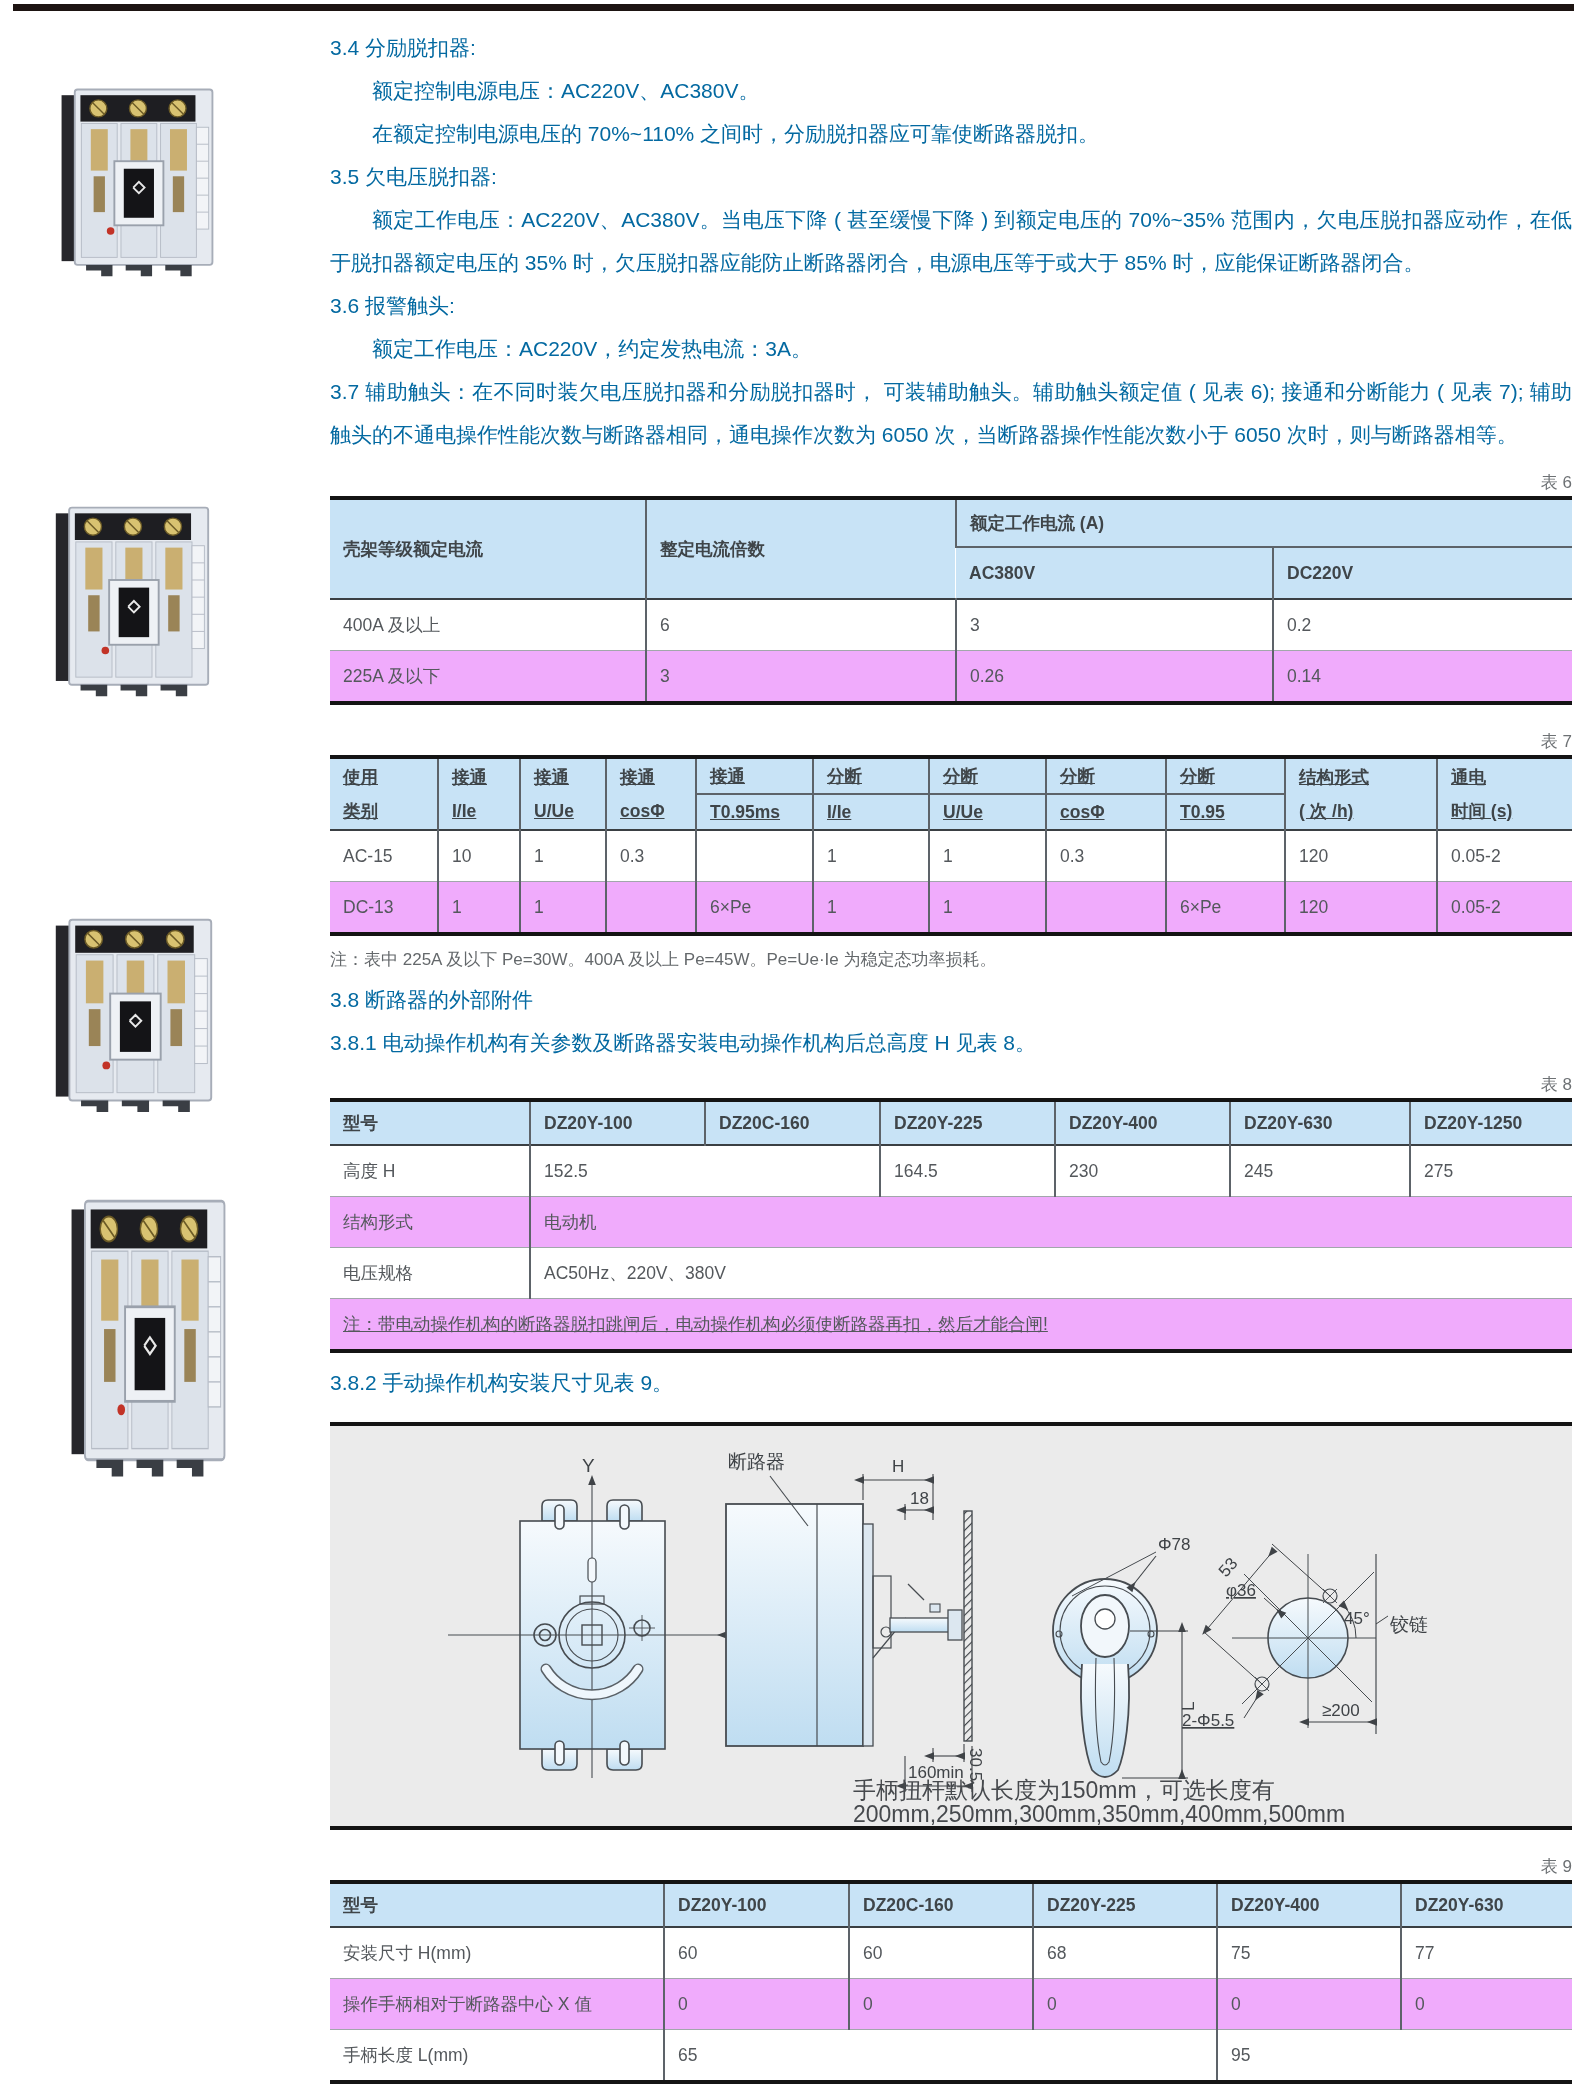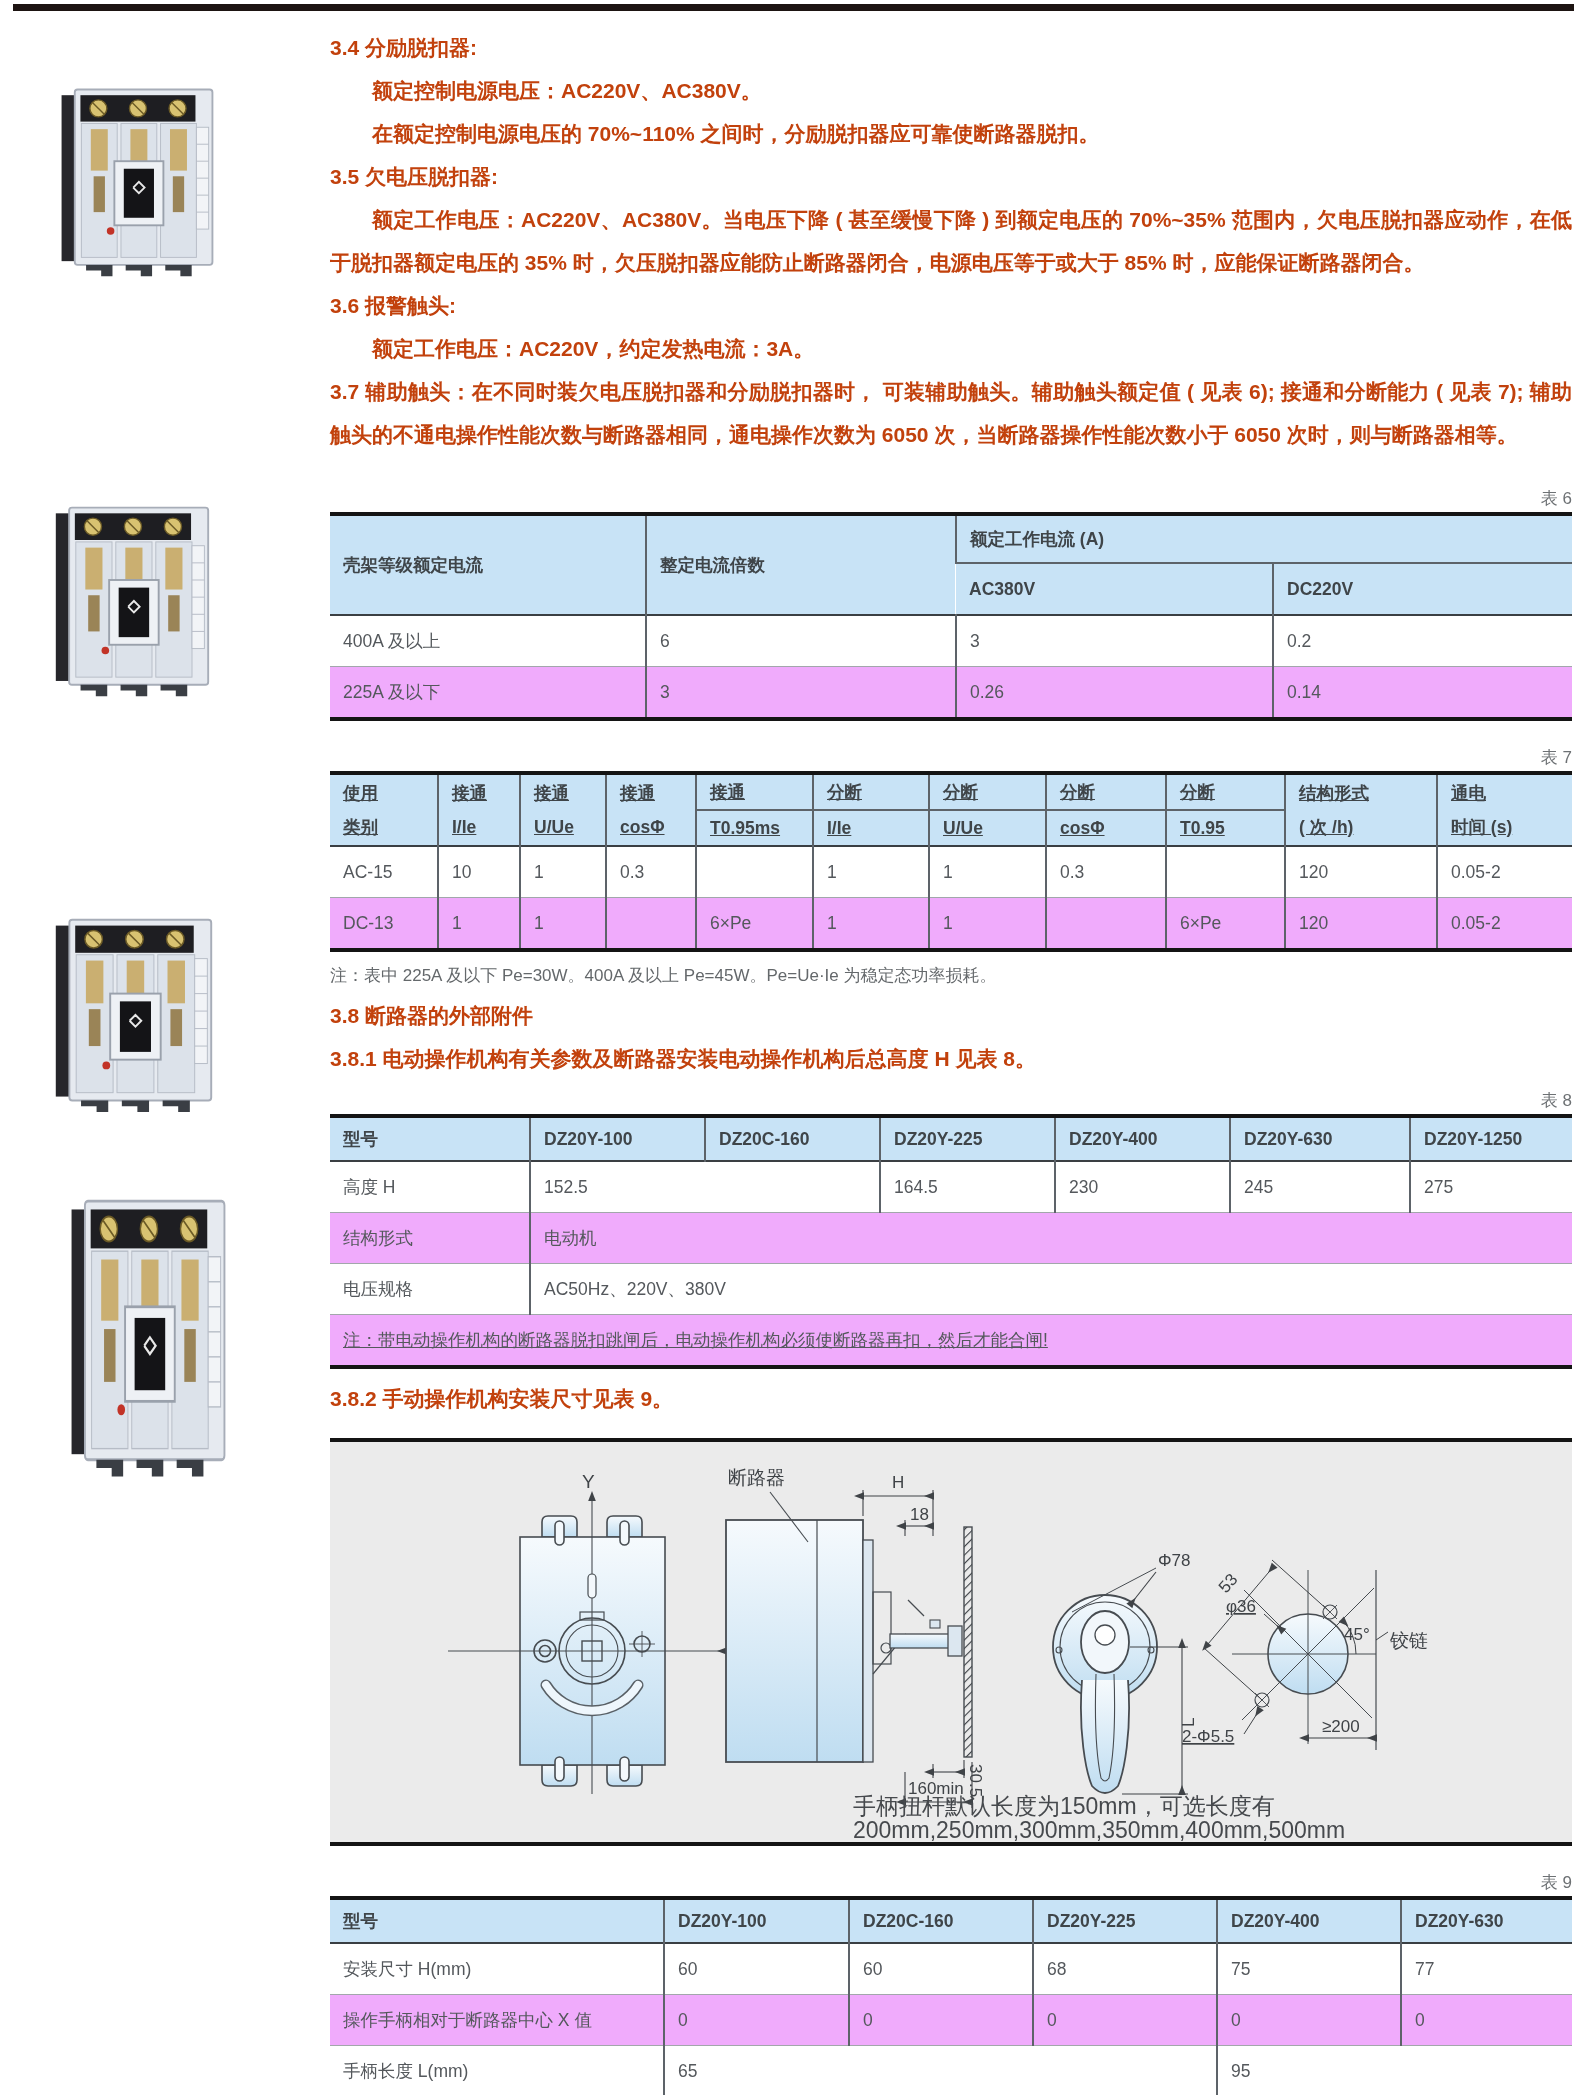--- a/index.html
+++ b/index.html
@@ -5,21 +5,21 @@
   html,body{margin:0;padding:0;}
   body{
     width:1586px;height:2095px;position:relative;background:#ffffff;
     font-family:"Liberation Sans","DejaVu Sans",sans-serif;
     -webkit-font-smoothing:antialiased;
   }
   .topbar{position:absolute;left:13px;top:4px;width:1561px;height:7px;background:#1d1412;}
   .leftcol{position:absolute;left:0;top:0;width:330px;height:2095px;}
   .photo{position:absolute;}
   .main{position:absolute;left:330px;top:18px;width:1242px;}
-  .para{font-size:21px;line-height:43px;color:#c2410c;text-align:justify;font-weight:bold;}
+  .para{font-size:21px;line-height:43px;color:#0369a1;text-align:justify;}
   .para.nj{text-align:left;}
   .ind{text-indent:2em;}
   .tag{font-size:17px;color:#6d7174;text-align:right;margin-top:26px;line-height:22px;}
   table.tbl{border-collapse:collapse;width:1242px;table-layout:fixed;
     border-top:4px solid #141414;border-bottom:4px solid #141414;margin-top:2px;}
   table.tbl th,table.tbl td{
     border-left:2px solid #5d6369;padding:6px 13px;font-size:17.5px;text-align:left;
     color:#54585c;vertical-align:middle;overflow:hidden;white-space:nowrap;}
   table.tbl th:first-child,table.tbl td:first-child{border-left:none;}
   table.tbl th{background:#c8e3f6;color:#3f4549;font-weight:bold;}
@@ -123,21 +123,21 @@
 
   <div class="para nj" style="margin-top:8px">3.4 分励脱扣器:</div>
   <div class="para nj ind">额定控制电源电压：AC220V、AC380V。</div>
   <div class="para ind">在额定控制电源电压的 70%~110% 之间时，分励脱扣器应可靠使断路器脱扣。</div>
   <div class="para nj">3.5 欠电压脱扣器:</div>
   <div class="para ind">额定工作电压：AC220V、AC380V。当电压下降 ( 甚至缓慢下降 ) 到额定电压的 70%~35% 范围内，欠电压脱扣器应动作，在低于脱扣器额定电压的 35% 时，欠压脱扣器应能防止断路器闭合，电源电压等于或大于 85% 时，应能保证断路器闭合。</div>
   <div class="para nj">3.6 报警触头:</div>
   <div class="para nj ind">额定工作电压：AC220V，约定发热电流：3A。</div>
   <div class="para">3.7 辅助触头：在不同时装欠电压脱扣器和分励脱扣器时， 可装辅助触头。辅助触头额定值 ( 见表 6); 接通和分断能力 ( 见表 7); 辅助触头的不通电操作性能次数与断路器相同，通电操作次数为 6050 次，当断路器操作性能次数小于 6050 次时，则与断路器相等。</div>
 
-  <div class="tag" style="margin-top:32px">表 6</div>
+  <div class="tag" style="margin-top:16px">表 6</div>
   <table class="tbl">
     <colgroup>
         <col style="width:316px">
         <col style="width:310px">
         <col style="width:317px">
         <col style="width:299px">
       </colgroup>
     <thead>
       <tr>
         <th rowspan="2">壳架等级额定电流</th>

